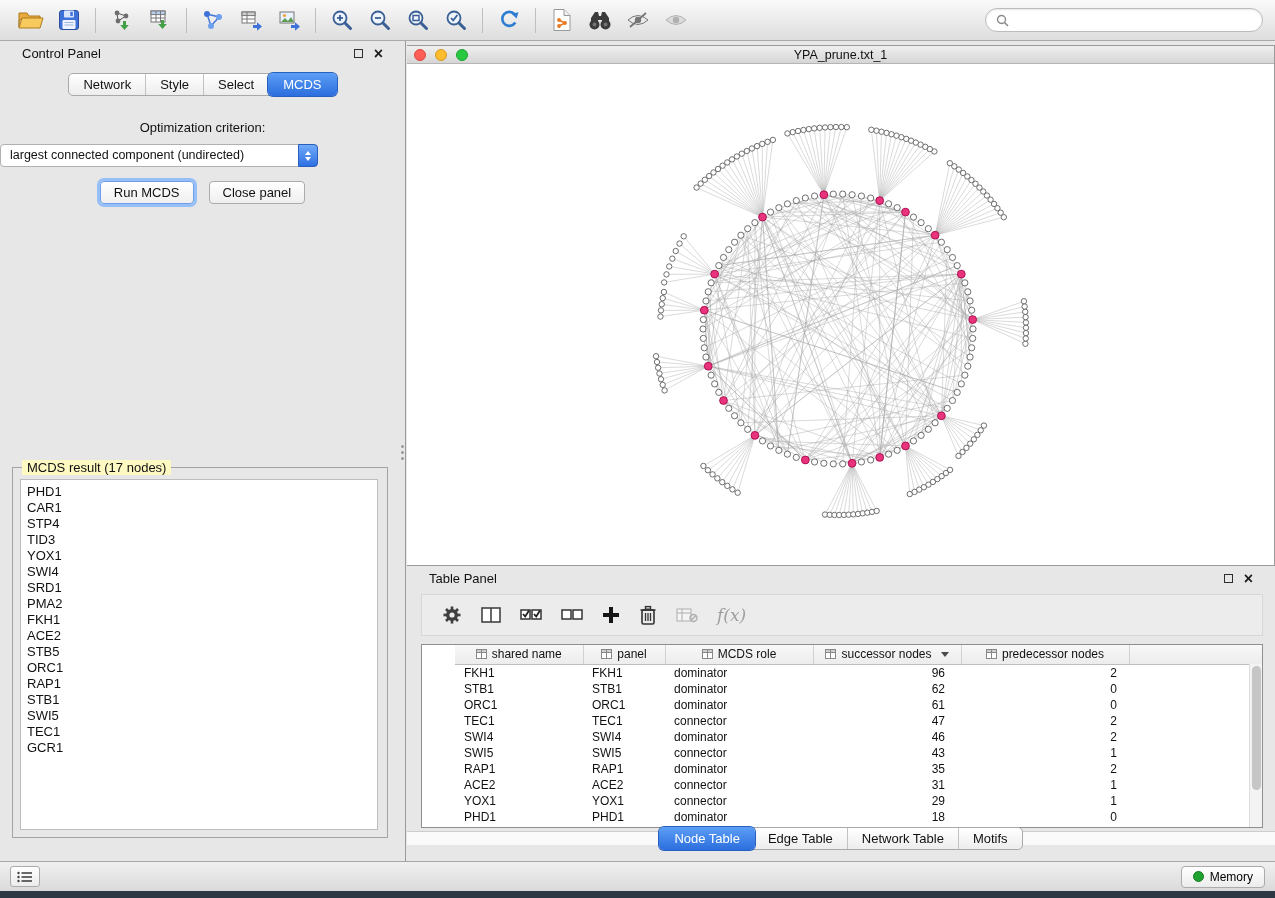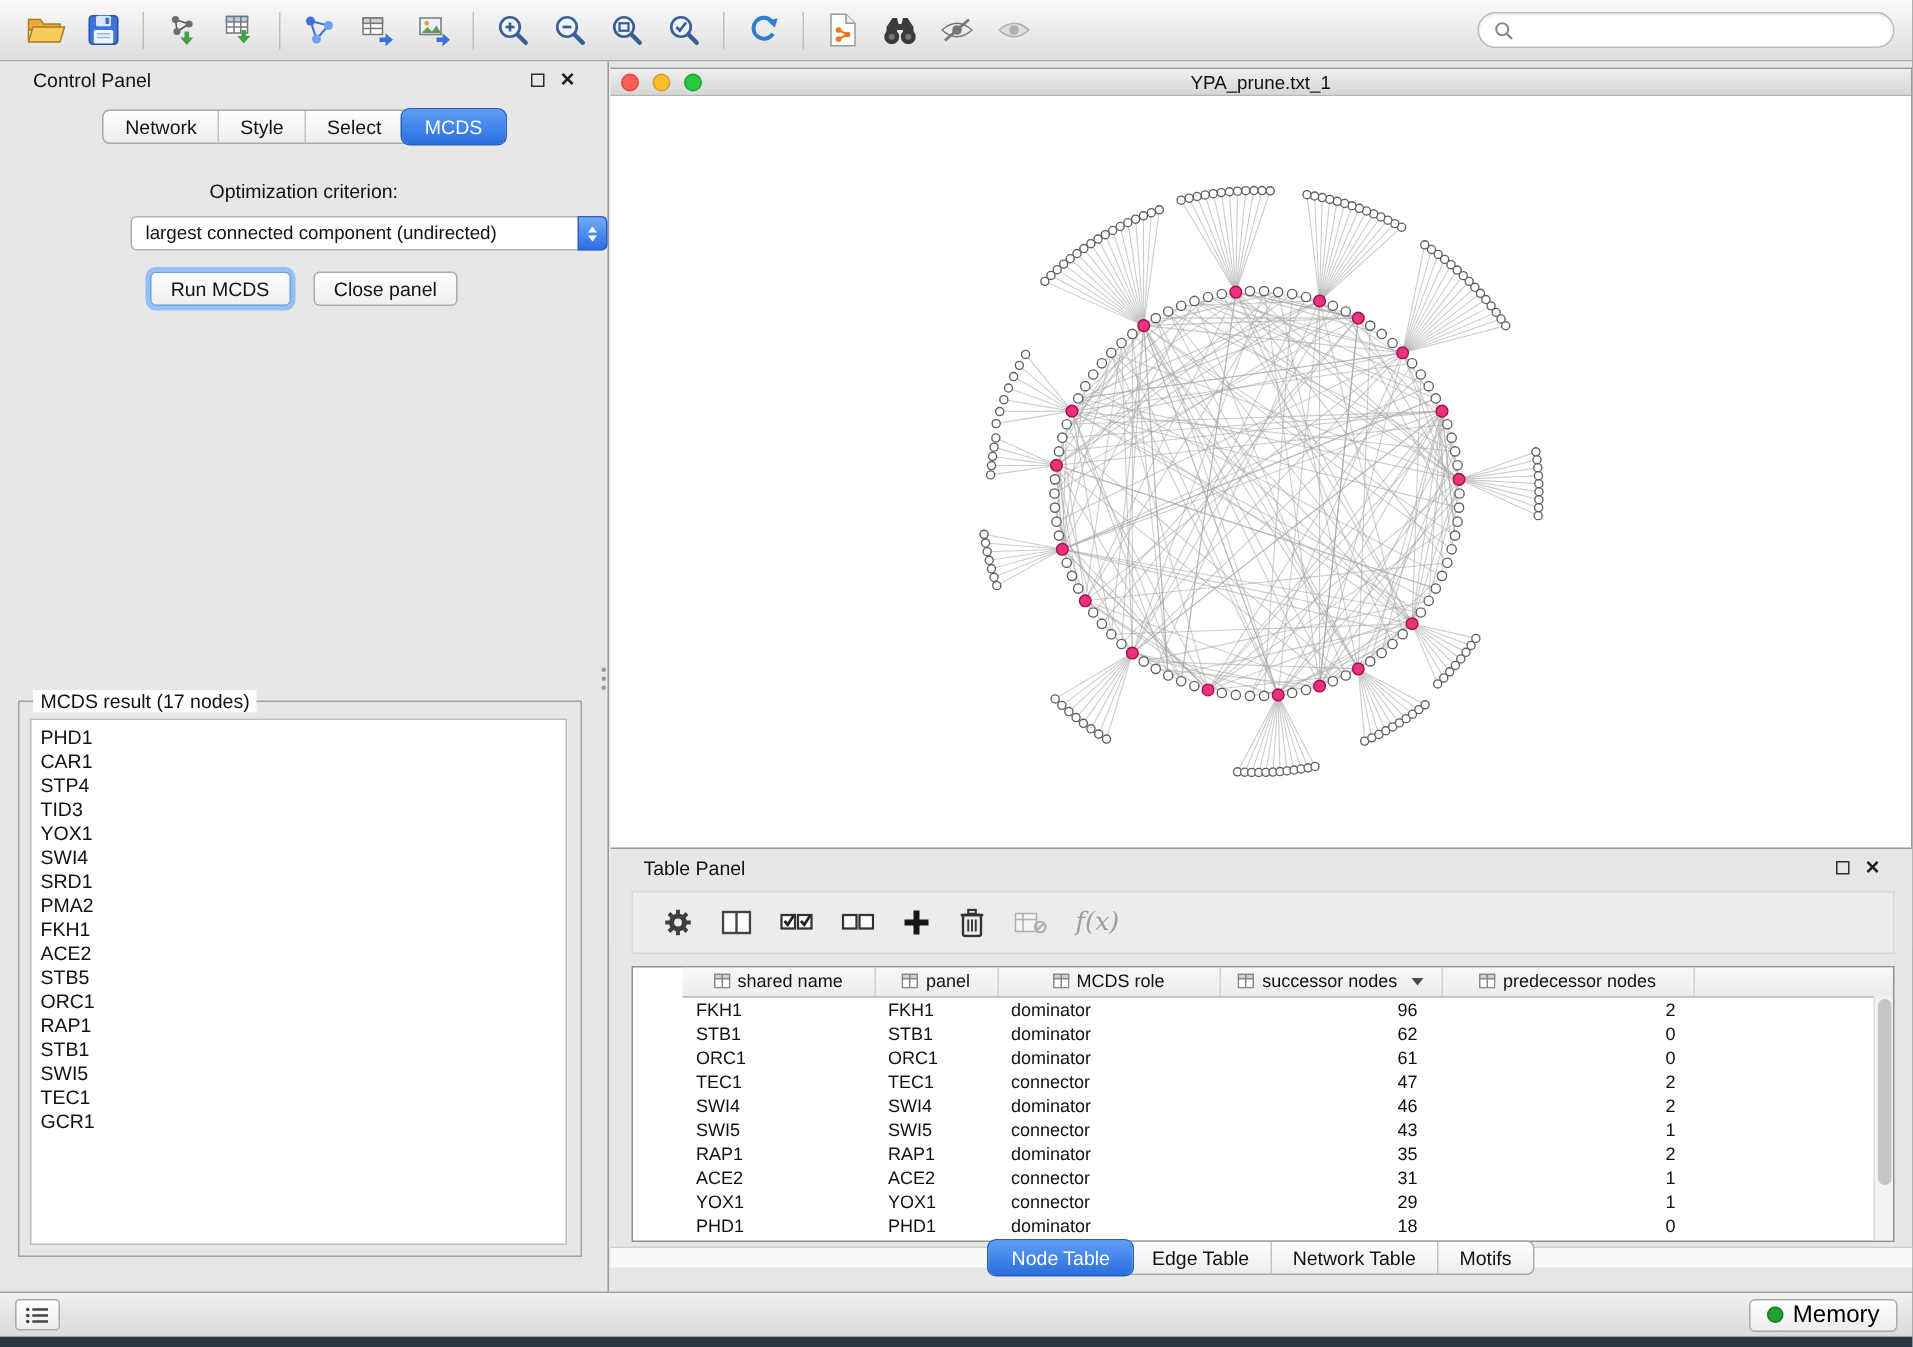--- a/index.html
+++ b/index.html
@@ -30,34 +30,34 @@
   .seg-btn { padding:3px 14px; font-size:13px; color:#111; border-right:1px solid #c2c2c2; white-space:nowrap; }
   .seg-btn:last-child { border-right:none; }
   .seg-btn.active { background:linear-gradient(#5c9ef5,#2b6ede); color:#fff; border-radius:5px;
     margin:-1px; padding:4px 15px; border-right:none; box-shadow:0 0 0 1px #2760bf; }
 
   
   .control-panel { position:absolute; left:0; top:41px; width:406px; height:820px;
     background:#e7e7e7; border-right:1px solid #9a9a9a; }
   .cp-tabs-row { display:flex; justify-content:center; margin-top:7px; }
   .opt-label { text-align:center; margin-top:24px; font-size:13px; }
-  .popup-row { display:flex; justify-content:flex-end; margin-top:9px; }
+  .popup-row { display:flex; justify-content:flex-start; margin-top:9px; }
   .popup { position:relative; width:318px; height:23px; background:#fff; border:1px solid #b0b0b0;
     border-radius:4px; font-size:12.5px; line-height:21px; padding-left:9px; }
   .popup-caps { position:absolute; right:-1px; top:-1px; width:20px; height:23px;
     border-radius:0 4px 4px 0; background:linear-gradient(#6fabf8,#2e6fe2); border:1px solid #2a5fc0;
     display:flex; flex-direction:column; align-items:center; justify-content:center; gap:2px; }
   .tri-up { width:0; height:0; border-left:3.5px solid transparent; border-right:3.5px solid transparent; border-bottom:4.5px solid #fff; }
   .tri-down { width:0; height:0; border-left:3.5px solid transparent; border-right:3.5px solid transparent; border-top:4.5px solid #fff; }
   .btn-row { display:flex; justify-content:center; gap:15px; margin-top:14px; }
   .btn { height:23px; padding:0 13px; font-size:13px; color:#111;
     background:linear-gradient(#ffffff,#efefef); border:1px solid #ababab; border-radius:4px; }
   .btn.focus-ring { box-shadow:0 0 0 3px rgba(106,168,255,.65); border-color:#6f9fe8; }
   .result-group { position:absolute; left:12px; width:376px; top:426px; height:371px; border:1px solid #a3a3a3; }
-  .group-label { position:absolute; top:-8px; left:9px; background:#ffffff; padding:0 5px; font-size:13px; }
+  .group-label { position:absolute; top:-8px; left:9px; background:#fef9c3; padding:0 5px; font-size:13px; }
   .result-list { position:absolute; left:7px; right:9px; top:11px; bottom:7px; background:#fff;
     border:1px solid #bdbdbd; font-size:13px; line-height:16px; padding:4px 0 0 6px; overflow:hidden; }
   .result-item { height:16px; }
   .v-splitter-handle { position:absolute; left:401px; top:445px; width:4px; display:flex; flex-direction:column; gap:3px; }
   .v-splitter-handle i { width:3px; height:3px; border-radius:50%; background:#9a9a9a; }
 
   
   .right-side { position:absolute; left:407px; top:41px; width:868px; height:820px; background:#e7e7e7; }
   .network-window { position:absolute; left:0; top:4px; width:868px; height:588px; background:#fff; border:1px solid #9a9a9a; border-left:none; }
   .net-titlebar { height:18px; background:linear-gradient(#efefef,#d6d6d6); border-bottom:1px solid #b5b5b5;
@@ -91,21 +91,21 @@
   .table-tabs-row { position:absolute; left:0; right:0; top:265px; height:14px; background:#fafafa;
     border-top:1px solid #cdcdcd; display:flex; justify-content:center; align-items:center; }
 
   
   .status-bar { position:absolute; left:0; bottom:0; width:100%; height:30px;
     background:linear-gradient(#f0f0f0,#dadada); border-top:1px solid #a5a5a5;
     display:flex; align-items:center; padding:0 10px; }
   .list-btn { width:30px; height:21px; border:1px solid #ababab; border-radius:3px;
     background:linear-gradient(#ffffff,#ececec); display:flex; align-items:center; justify-content:center; }
   .memory-btn { margin-left:auto; height:22px; border:1px solid #ababab; border-radius:4px;
-    background:linear-gradient(#ffffff,#ececec); display:flex; align-items:center; gap:6px; padding:0 11px; font-size:16px; }
+    background:linear-gradient(#ffffff,#ececec); display:flex; align-items:center; gap:6px; padding:0 11px; font-size:12px; }
   .mem-dot { width:11px; height:11px; border-radius:50%; background:#1fa32e; border:1px solid #157a20; }
 </style>
 </head>
 <body>
 
 <div class="app">
 
   <div class="toolbar">
     <button class="tool-btn">
       <svg width="26" height="22" viewBox="0 0 26 22">

